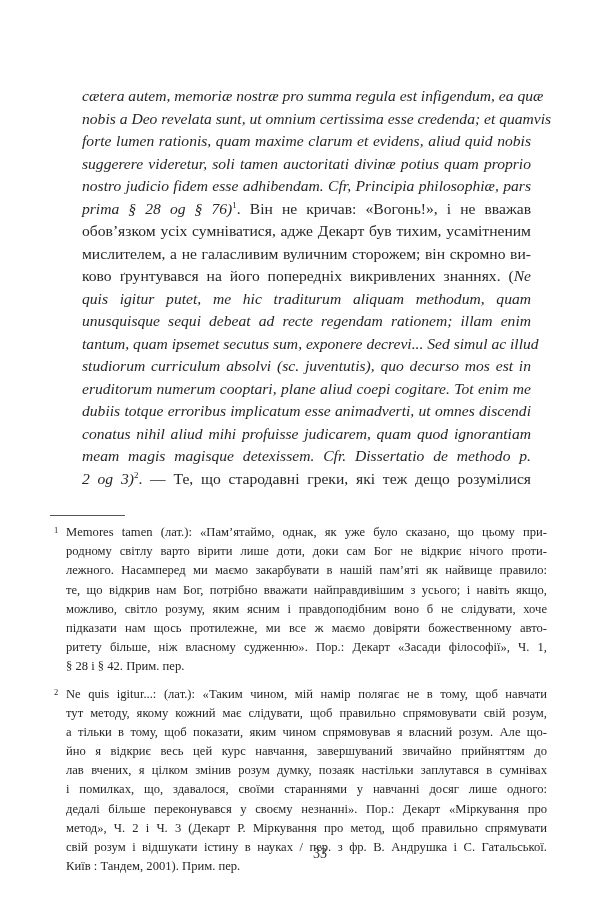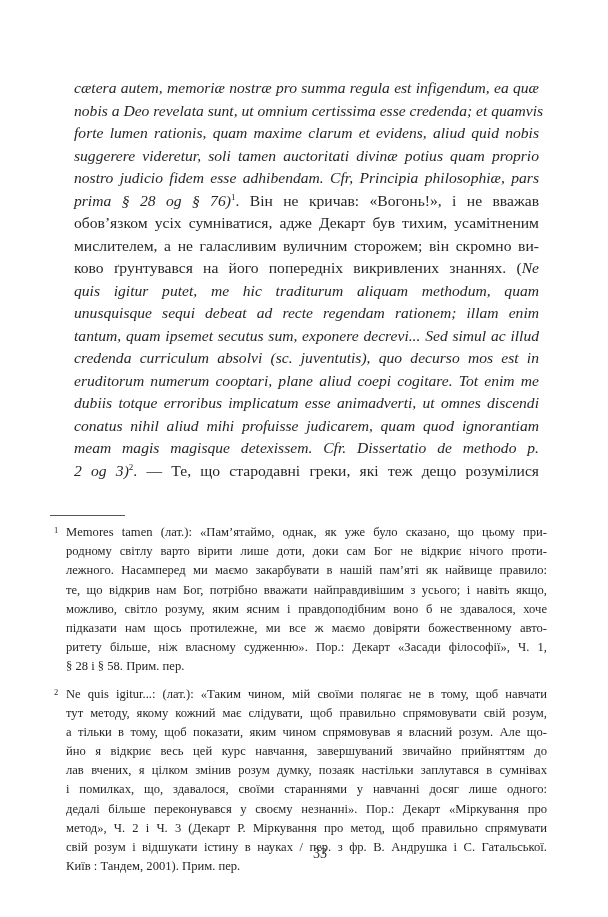--- a/index.html
+++ b/index.html
@@ -3,21 +3,21 @@
   <meta charset="utf-8">
   <style>
     html, body { margin: 0; padding: 0; background: #ffffff; }
     body { width: 608px; height: 917px; position: relative; overflow: hidden; color: #262626; }
     .page { position: absolute; left: 66px; top: 69px; width: 481px; }
     .body-text {
       font-family: "Liberation Serif", "DejaVu Serif", serif;
       font-size: 15.6px;
       line-height: 22.5px;
       text-align: justify;
-      margin: 8px;
+      margin: 16px;
       hyphens: manual;
     }
     .body-text .line { display: block; text-align: justify; text-align-last: justify; height: 22.5px; white-space: nowrap; overflow: visible; }
     i { font-style: italic; }
     sup { font-size: 9px; vertical-align: 6px; line-height: 0; }
     .rule {
       position: absolute; left: 50px; top: 515px; width: 75px; height: 0;
       border-top: 1px solid #555;
     }
     .footnotes { position: absolute; left: 66px; top: 523px; width: 481px; }
@@ -48,46 +48,46 @@
     <span class="line"><i>forte lumen rationis, quam maxime clarum et evidens, aliud quid nobis</i></span>
     <span class="line"><i>suggerere videretur, soli tamen auctoritati divinæ potius quam proprio</i></span>
     <span class="line"><i>nostro judicio fidem esse adhibendam. Cfr, Principia philosophiæ, pars</i></span>
     <span class="line"><i>prima § 28 og § 76)</i><sup>1</sup><span>. Він не кричав: «Вогонь!», і не вважав</span></span>
     <span class="line">обов’язком усіх сумніватися, адже Декарт був тихим, усамітненим</span>
     <span class="line">мислителем, а не галасливим вуличним сторожем; він скромно ви-</span>
     <span class="line"><span>ково ґрунтувався на його попередніх викривлених знаннях. (</span><i>Ne</i></span>
     <span class="line"><i>quis igitur putet, me hic traditurum aliquam methodum, quam</i></span>
     <span class="line"><i>unusquisque sequi debeat ad recte regendam rationem; illam enim</i></span>
     <span class="line"><i>tantum, quam ipsemet secutus sum, exponere decrevi... Sed simul ac illud</i></span>
-    <span class="line"><i>credenda curriculum absolvi (sc. juventutis), quo decurso mos est in</i></span>
+    <span class="line"><i>studiorum curriculum absolvi (sc. juventutis), quo decurso mos est in</i></span>
     <span class="line"><i>eruditorum numerum cooptari, plane aliud coepi cogitare. Tot enim me</i></span>
     <span class="line"><i>dubiis totque erroribus implicatum esse animadverti, ut omnes discendi</i></span>
     <span class="line"><i>conatus nihil aliud mihi profuisse judicarem, quam quod ignorantiam</i></span>
     <span class="line"><i>meam magis magisque detexissem. Cfr. Dissertatio de methodo p.</i></span>
     <span class="line"><i>2 og 3)</i><sup>2</sup><span>. — Те, що стародавні греки, які теж дещо розумілися</span></span>
   </div>
 </div>
 
 <div class="rule"></div>
 
 <div class="footnotes">
   <div class="fn">
     <span class="fn-marker">1</span>
     <span class="line">Memores tamen (лат.): «Пам’ятаймо, однак, як уже було сказано, що цьому при-</span>
     <span class="line">родному світлу варто вірити лише доти, доки сам Бог не відкриє нічого проти-</span>
     <span class="line">лежного. Насамперед ми маємо закарбувати в нашій пам’яті як найвище правило:</span>
     <span class="line">те, що відкрив нам Бог, потрібно вважати найправдивішим з усього; і навіть якщо,</span>
-    <span class="line">можливо, світло розуму, яким ясним і правдоподібним воно б не здавалося, хоче</span>
+    <span class="line">можливо, світло розуму, яким ясним і правдоподібним воно б не слідувати, хоче</span>
     <span class="line">підказати нам щось протилежне, ми все ж маємо довіряти божественному авто-</span>
     <span class="line">ритету більше, ніж власному судженню». Пор.: Декарт «Засади філософії», Ч. 1,</span>
-    <span class="line last">§ 28 і § 58. Прим. пер.</span>
+    <span class="line last">§ 28 і § 42. Прим. пер.</span>
   </div>
   <div class="fn">
     <span class="fn-marker">2</span>
-    <span class="line">Ne quis igitur...: (лат.): «Таким чином, мій своїми полягає не в тому, щоб навчати</span>
+    <span class="line">Ne quis igitur...: (лат.): «Таким чином, мій намір полягає не в тому, щоб навчати</span>
     <span class="line">тут методу, якому кожний має слідувати, щоб правильно спрямовувати свій розум,</span>
     <span class="line">а тільки в тому, щоб показати, яким чином спрямовував я власний розум. Але що-</span>
     <span class="line">йно я відкриє весь цей курс навчання, завершуваний звичайно прийняттям до</span>
     <span class="line">лав вчених, я цілком змінив розум думку, позаяк настільки заплутався в сумнівах</span>
     <span class="line">і помилках, що, здавалося, своїми стараннями у навчанні досяг лише одного:</span>
     <span class="line">дедалі більше переконувався у своєму незнанні». Пор.: Декарт «Міркування про</span>
     <span class="line">метод», Ч. 2 і Ч. 3 (Декарт Р. Міркування про метод, щоб правильно спрямувати</span>
     <span class="line">свій розум і відшукати істину в науках / пер. з фр. В. Андрушка і С. Гатальської.</span>
     <span class="line last">Київ : Тандем, 2001). Прим. пер.</span>
   </div>

